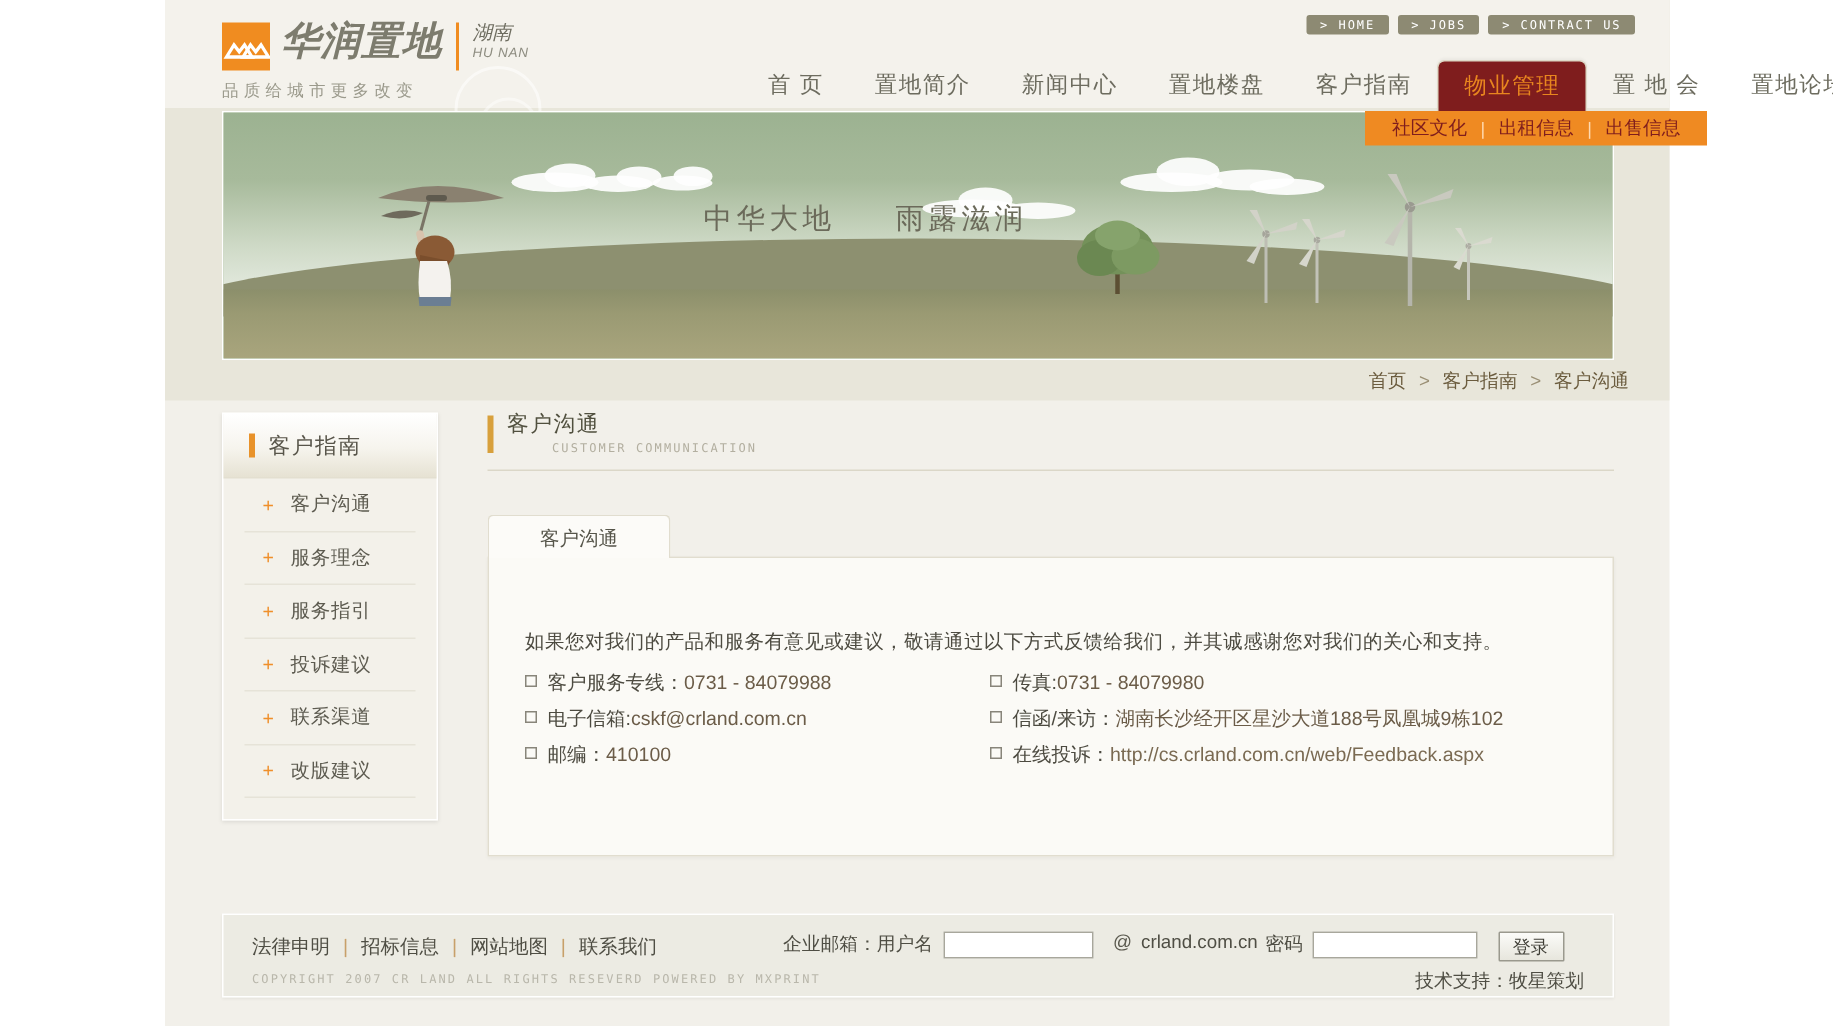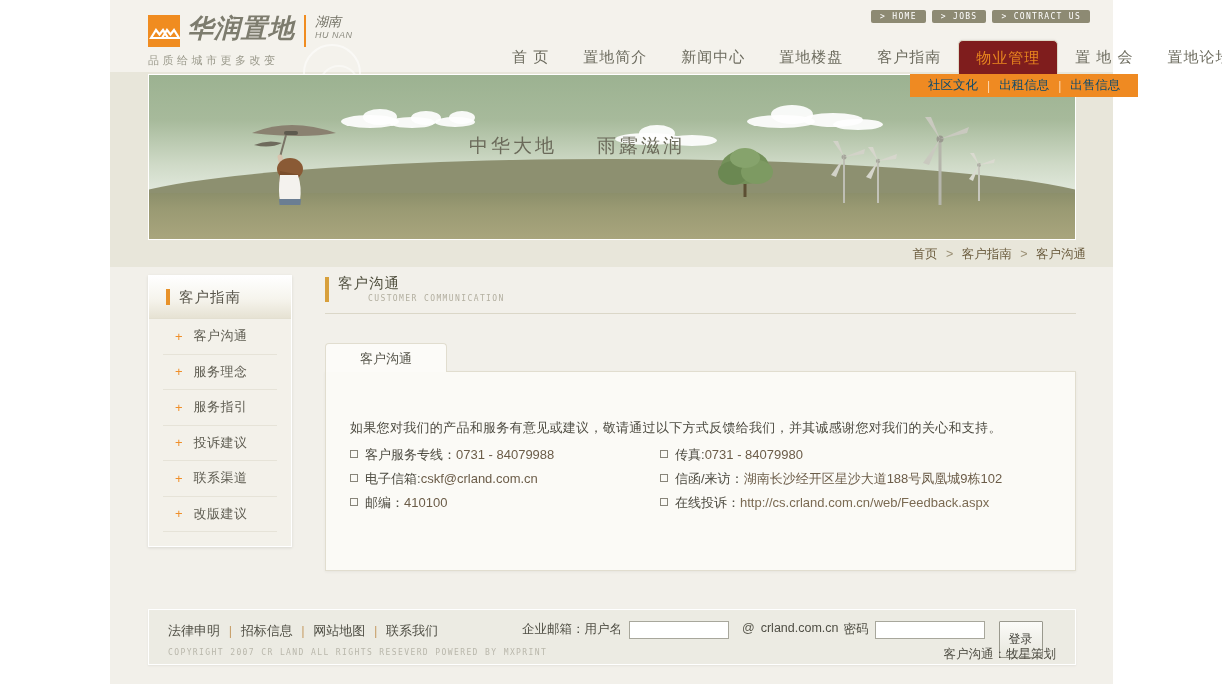--- a/index.html
+++ b/index.html
@@ -168,21 +168,21 @@
     top: 74px;
     height: 23px;
     background: #ef8a22;
     display: flex;
     align-items: center;
     padding: 0 11px;
     white-space: nowrap;
   }
   .subnav-item {
     font-size: 12.5px;
-    color: #0c4a6e;
+    color: #7f1d1d;
     padding: 0 7px;
     cursor: pointer;
   }
   .subnav-sep {
     color: #ffd9b0;
     font-size: 12px;
     padding: 0 2px;
   }
 
   
@@ -445,21 +445,21 @@
     font-size: 12px;
     margin: 0 7px;
     padding: 0 3px;
     font-family: "Liberation Sans", sans-serif;
   }
   .mailbox .user-in { width: 100px; }
   .mailbox .pw-in { width: 110px; margin-left: 6px; }
   .mailbox .at { margin: 0 6px; color: #5a594e; }
   .mailbox .dom { color: #4f4e44; margin-right: 5px; }
   .login-btn {
-    height: 37px;
+    height: 20px;
     border: 1px solid #9a998e;
     background: linear-gradient(to bottom,#fbfbf8,#e7e6dd);
     font-size: 12px;
     color: #3f3e36;
     padding: 0 9px;
     margin-left: 7px;
     cursor: pointer;
     border-radius: 1px;
     font-family: "Liberation Sans", sans-serif;
   }
@@ -734,16 +734,16 @@
     <div class="mailbox">
       <span>企业邮箱：用户名</span>
       <input class="user-in" type="text" value="" style="">
       <span class="at">@</span>
       <span class="dom">crland.com.cn</span>
       <span>密码</span>
       <input class="pw-in" type="password" value="" style="">
       <button class="login-btn">登录</button>
     </div>
 
-    <div class="support">客户沟通：牧星策划</div>
+    <div class="support">技术支持：牧星策划</div>
   </footer>
 
 </div>
 
 </body></html>

